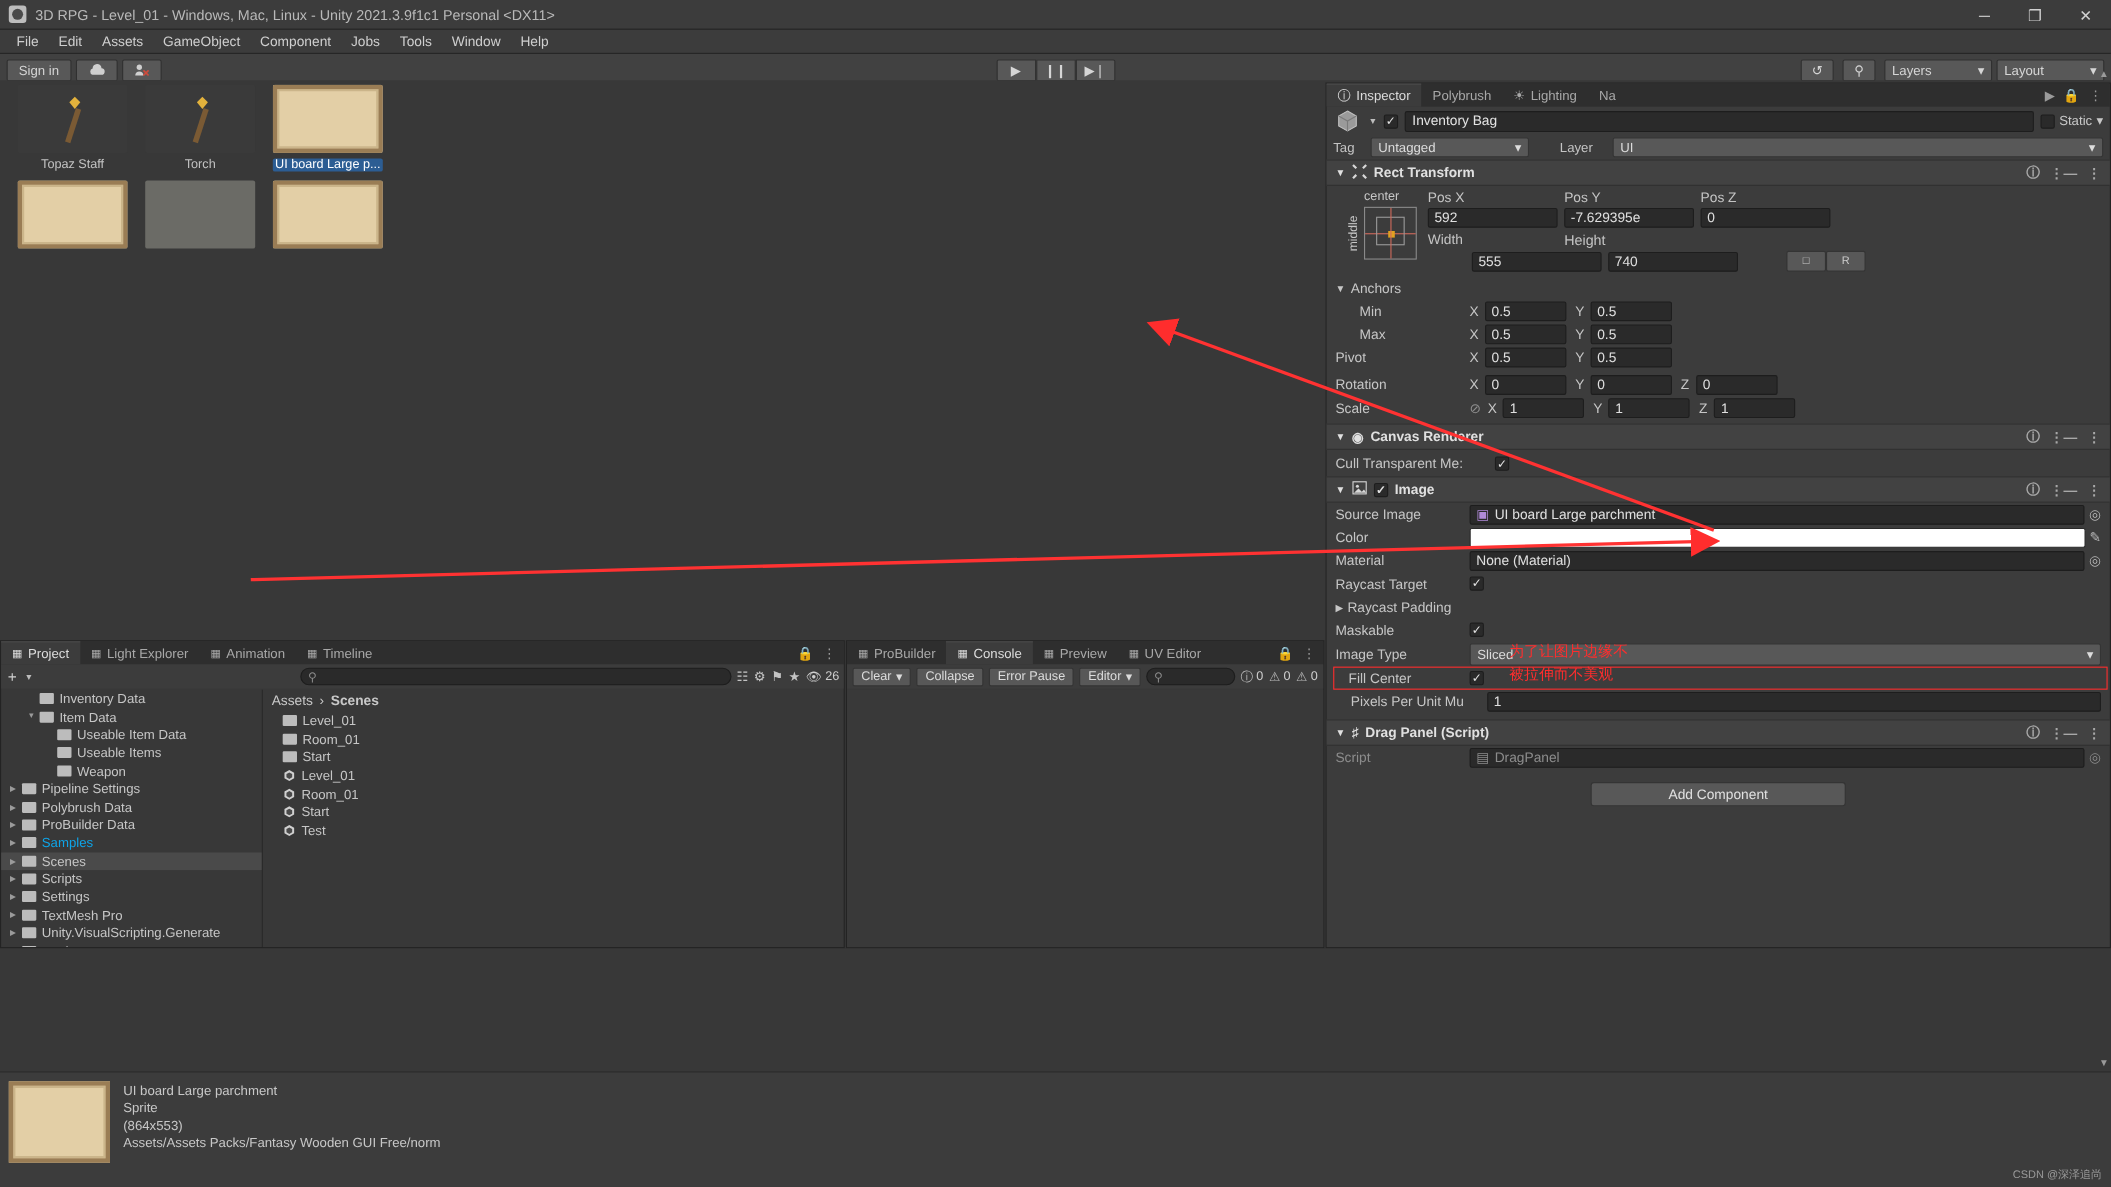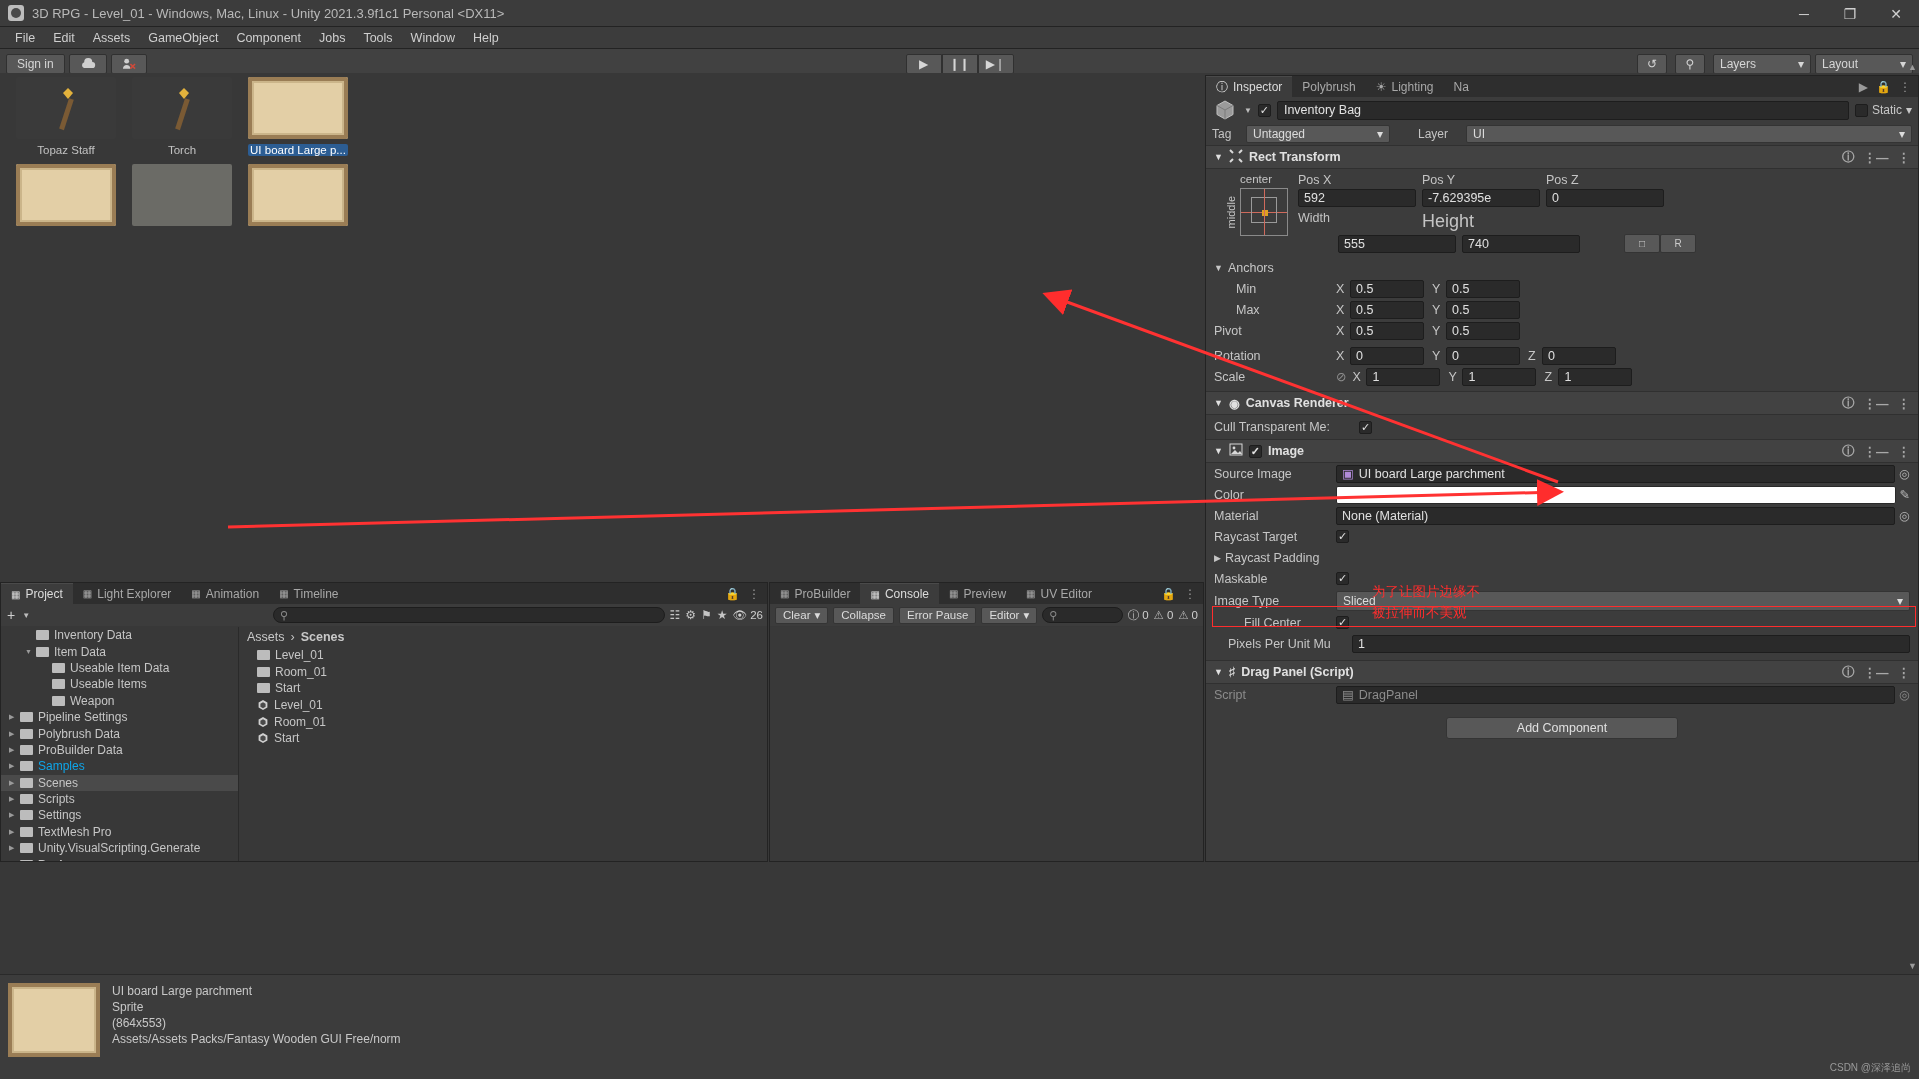--- a/index.html
+++ b/index.html
@@ -910,21 +910,21 @@
           <div style="width:118px; font-size:12.5px">Pos Y</div>
           <div style="width:118px; font-size:12.5px">Pos Z</div>
         </div>
         <div style="display:flex; gap:6px; margin:2px 0 4px 0;">
           <div class="fld" style="width:118px">592</div>
           <div class="fld" style="width:118px">-7.629395e</div>
           <div class="fld" style="width:118px">0</div>
         </div>
         <div style="display:flex; gap:6px;">
           <div style="width:118px; font-size:12.5px">Width</div>
-          <div style="width:118px; font-size:18px">Height</div>
+          <div style="width:118px; font-size:13px">Height</div>
         </div>
         <div style="display:flex; gap:6px; margin-top:2px; align-items:center;margin-left:40px;">
           <div class="fld" style="width:118px">555</div>
           <div class="fld" style="width:118px">740</div>
           <div style="display:flex; margin-left:38px;">
             <div class="stb" style="width:36px;height:19px;">□</div>
             <div class="stb" style="width:36px;height:19px;">R</div>
           </div>
         </div>
       </div>
@@ -1038,21 +1038,21 @@
       <span class="chkbx on"></span>
     </div>
     <div class="frow" style="position:relative; height:23px;align-items:center;">
       <span class="flabel">Image Type</span>
       <div class="ddown" style="flex:1; height:20px;">
         <span>Sliced</span>
         <span>▾</span>
       </div>
     </div>
     <div class="frow">
-      <span class="flabel" style="padding-left:30px">Fill Center</span>
+      <span class="flabel" style="padding-left:12px">Fill Center</span>
       <span class="chkbx on"></span>
     </div>
     <div class="frow">
       <span class="flabel" style="padding-left:14px; width:138px">Pixels Per Unit Mu</span>
       <div class="fld" style="flex:1">1</div>
     </div>
 
     <div class="comp-hdr" style="margin-top:6px">
       <span style="font-size:9px">▼</span>
       <span>♯</span>
@@ -1251,20 +1251,29 @@
             </div>
             <div class="prow" style="height: 16.6px;">
               <span style="margin-left:14px;margin-right:5px;display:inline-flex">
                 <svg width="12" height="12" viewBox="0 0 12 12">
                   <path d="M6 1l4.4 2.5v5L6 11 1.6 8.5v-5z" fill="#d0d0d0"></path>
                   <path d="M6 3.2L8.6 4.7v3L6 9.2 3.4 7.7v-3z" fill="#4a4a4a"></path>
                 </svg>
               </span>
               <span style="color:#c6c6c6">Start</span>
             </div>
+            <div class="prow" style="height: 16.6px;">
+              <span style="margin-left:14px;margin-right:5px;display:inline-flex">
+                <svg width="12" height="12" viewBox="0 0 12 12">
+                  <path d="M6 1l4.4 2.5v5L6 11 1.6 8.5v-5z" fill="#d0d0d0"></path>
+                  <path d="M6 3.2L8.6 4.7v3L6 9.2 3.4 7.7v-3z" fill="#4a4a4a"></path>
+                </svg>
+              </span>
+              <span style="color:#c6c6c6">Test</span>
+            </div>
           </div>
         <div class="hbar"></div>
       </div>
     </div>
   </div>
 
   <div class="panel" id="console">
     <div class="tabrow" id="console-tabs">
         <div class="tab">
           <span style="font-size:10px">▦</span>

